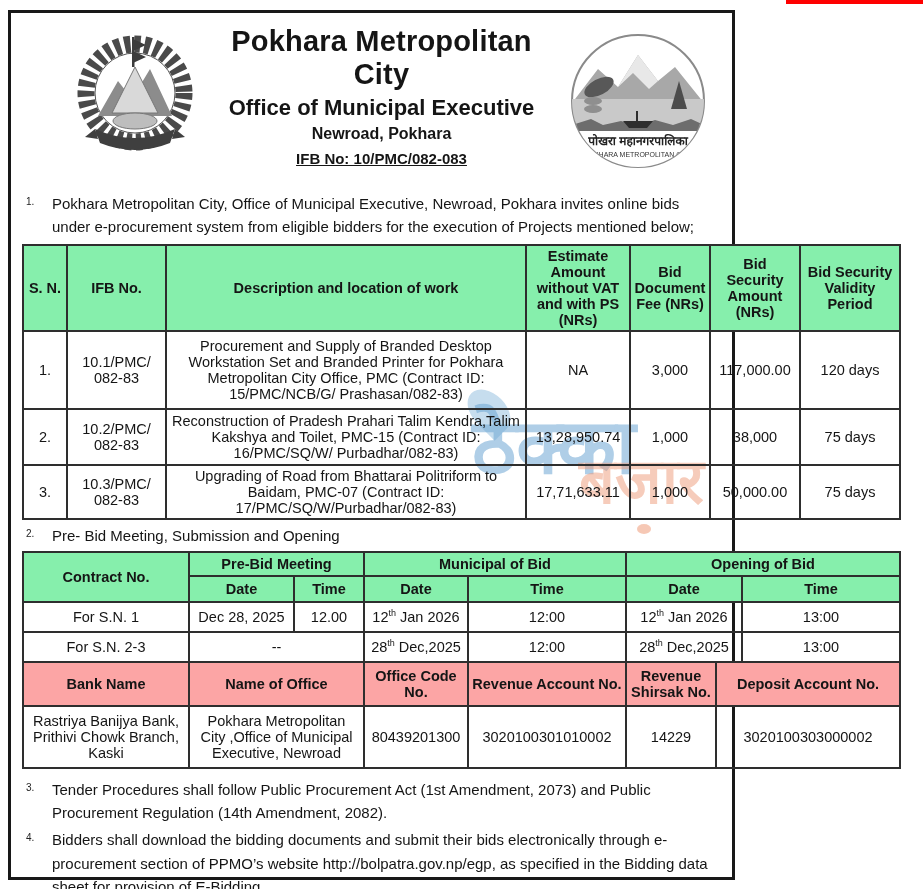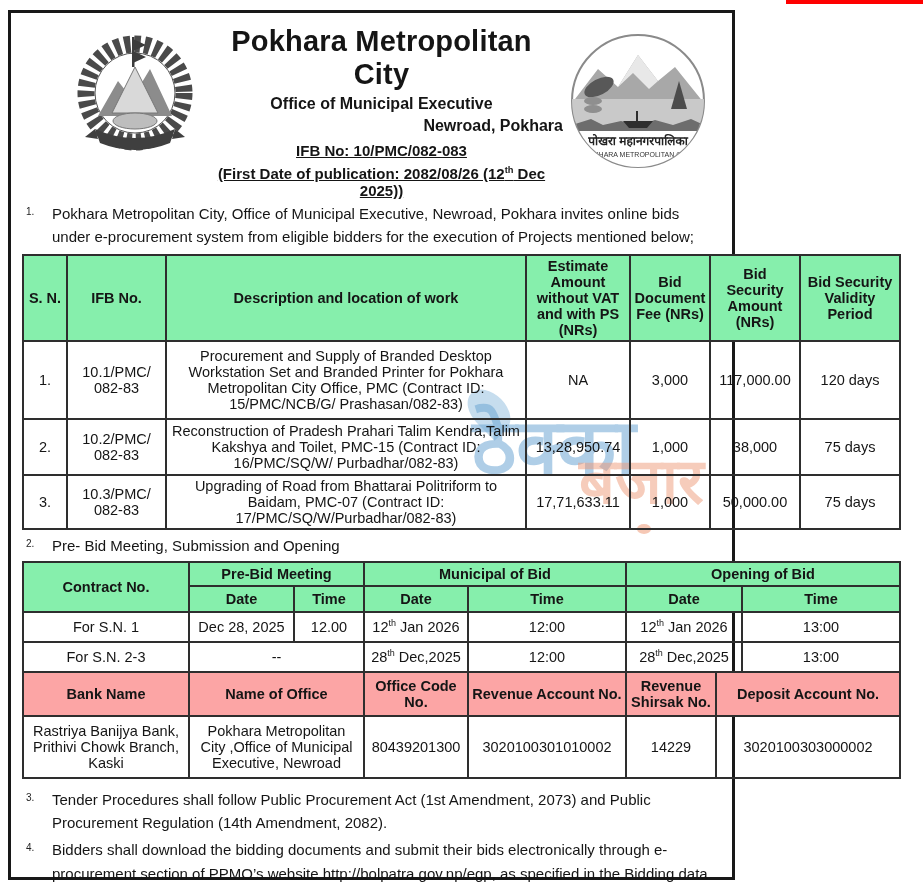--- a/index.html
+++ b/index.html
@@ -7,22 +7,22 @@
   .canvas{position:relative;width:923px;height:889px;background:#ffffff;overflow:hidden;}
   .red-mark{position:absolute;top:0;right:0;width:137px;height:4px;background:#fe0000;}
   .doc{position:absolute;left:8px;top:10px;width:727px;height:870px;border:3px solid #181818;
        box-sizing:border-box;padding:8px 11px 4px 11px;background:transparent;z-index:2;}
   
   .head{display:flex;align-items:flex-start;}
   .emblem-left{width:130px;height:150px;margin-left:48px;flex:0 0 auto;}
   .emblem-right{width:150px;height:160px;margin-right:8px;flex:0 0 auto;padding-top:8px;}
   .head-center{flex:1;text-align:center;padding-top:4px;}
   .page-title{font-size:29px;font-weight:bold;letter-spacing:.2px;}
-  .page-subtitle{font-size:16px;font-weight:bold;margin-top:4px;}
-  .page-address{font-size:16px;font-weight:bold;margin-top:4px;text-align:right;}
+  .page-subtitle{font-size:22px;font-weight:bold;margin-top:4px;}
+  .page-address{font-size:16px;font-weight:bold;margin-top:4px;}
   .banner{display:inline-block;background:#0c0c0c;color:#ffffff;font-size:26px;font-weight:bold;
           padding:3px 44px 6px 44px;margin-top:7px;}
   .ifb-line{font-size:15px;font-weight:bold;margin-top:7px;text-decoration:underline;}
   .pub-line{font-size:15px;font-weight:bold;margin-top:6px;text-decoration:underline;}
   sup{font-size:62%;vertical-align:super;line-height:0;}
   
   .note{display:flex;margin:3px 0 4px 0;}
   .note .num{flex:0 0 26px;font-size:10px;padding-top:4px;padding-left:4px;color:#222;}
   .note .txt{flex:1;font-size:15px;line-height:1.55;padding-right:2px;}
   
@@ -80,21 +80,20 @@
           <path d="M25,108 L15,116 L28,118 Z" fill="#3f3f3f"></path>
           <path d="M105,108 L115,116 L102,118 Z" fill="#3f3f3f"></path>
         </svg>
       </div>
 
       <div class="head-center">
         <div class="page-title">Pokhara Metropolitan City</div>
         <div class="page-subtitle">Office of Municipal Executive</div>
         <div class="page-address">Newroad, Pokhara</div>
         <div class="ifb-line">IFB No: 10/PMC/082-083</div>
-        <div class="pub-line"><span>(First Date of publication: 2082/08/26 (12</span><sup>th</sup><span> Dec 2025))</span></div>
       </div>
 
       <div class="emblem-right">
         <svg viewBox="0 0 150 150" width="150" height="150">
           <defs>
               <clipPath id="sealClip">
                 <circle cx="75" cy="72" r="66"></circle>
               </clipPath>
             </defs>
           <circle cx="75" cy="72" r="66" fill="#ffffff" stroke="#8a8a8a" stroke-width="2"></circle>

